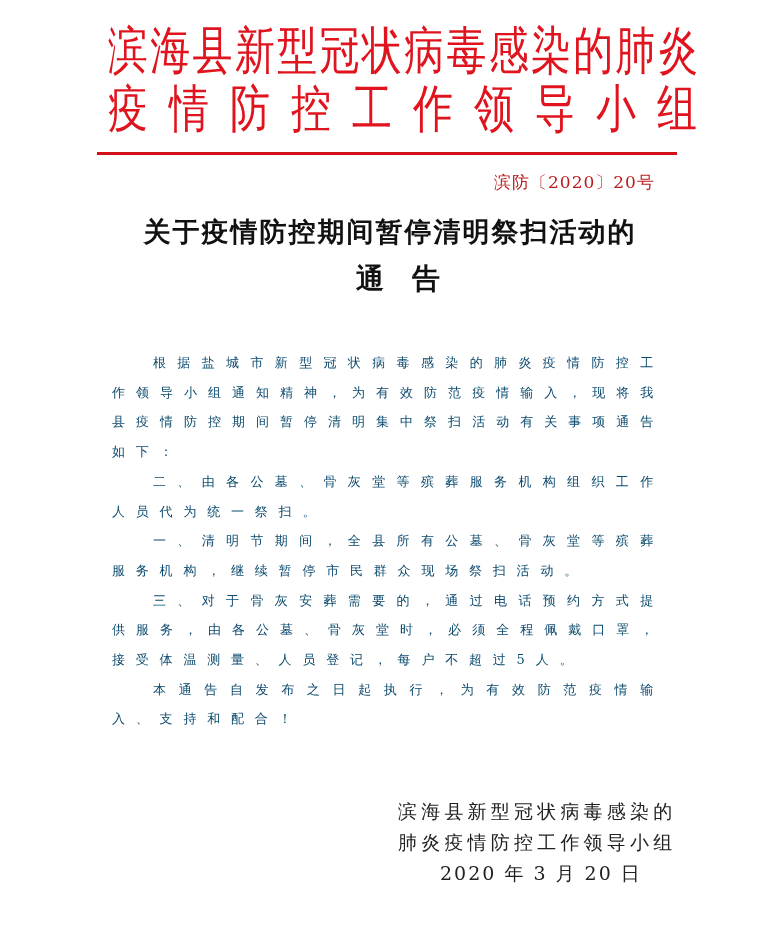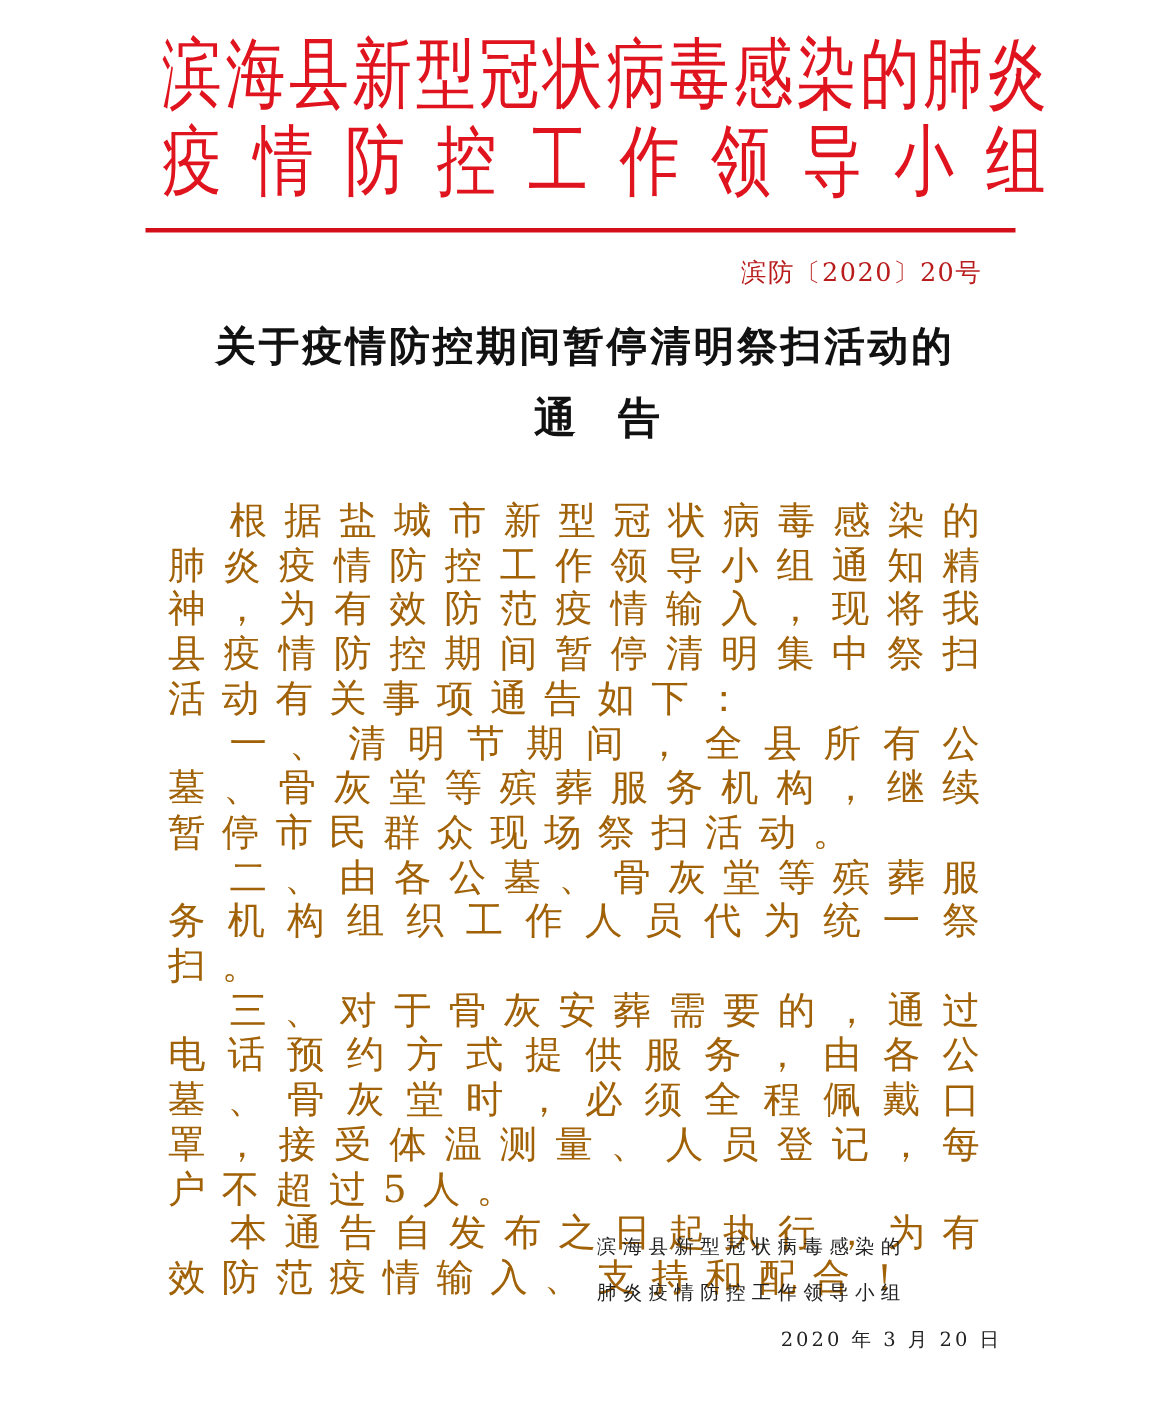--- a/index.html
+++ b/index.html
@@ -75,66 +75,65 @@
     .title.t2 {
       top: 261px;
       font-size: 28px;
       line-height: 36px;
       letter-spacing: 28px;
       padding-left: 28px;
     }
     .body-text {
       position: absolute;
       left: 112px;
-      top: 332px;
+      top: 348px;
       width: 552px;
-      font-size: 25px;
+      font-size: 13px;
       line-height: 29.7px;
-      color: #a16207;
+      color: #0c4a6e;
       letter-spacing: 10.8px;
     }
     .body-text p {
       margin: 0;
       text-indent: 41px;
       text-align: justify;
       word-break: break-all;
     }
     .signature {
       position: absolute;
       left: 398px;
-      top: 816px;
+      top: 796px;
       width: 270px;
-      font-size: 13px;
+      font-size: 19px;
       line-height: 31px;
       color: #222;
       letter-spacing: 4.2px;
       white-space: nowrap;
     }
     .signature .date {
       padding-left: 42px;
       letter-spacing: 2px;
-      text-align: right;
     }
   </style>
 </head>
 <body>
 
 <div class="header-line l1">滨海县新型冠状病毒感染的肺炎</div>
 <div class="header-line l2">疫情防控工作领导小组</div>
 <div class="red-rule"></div>
 
 <div class="doc-number">滨防〔2020〕20号</div>
 
 <div class="title t1">关于疫情防控期间暂停清明祭扫活动的</div>
 <div class="title t2">通告</div>
 
 <div class="body-text">
   <p>根据盐城市新型冠状病毒感染的肺炎疫情防控工作领导小组通知精神，为有效防范疫情输入，现将我县疫情防控期间暂停清明集中祭扫活动有关事项通告如下：</p>
+  <p>二、由各公墓、骨灰堂等殡葬服务机构组织工作人员代为统一祭扫。</p>
   <p>一、清明节期间，全县所有公墓、骨灰堂等殡葬服务机构，继续暂停市民群众现场祭扫活动。</p>
-  <p>二、由各公墓、骨灰堂等殡葬服务机构组织工作人员代为统一祭扫。</p>
   <p>三、对于骨灰安葬需要的，通过电话预约方式提供服务，由各公墓、骨灰堂时，必须全程佩戴口罩，接受体温测量、人员登记，每户不超过5人。</p>
   <p>本通告自发布之日起执行，为有效防范疫情输入、支持和配合！</p>
 </div>
 
 <div class="signature">
   <div>滨海县新型冠状病毒感染的</div>
   <div>肺炎疫情防控工作领导小组</div>
   <div class="date">2020 年 3 月 20 日</div>
 </div>
 

